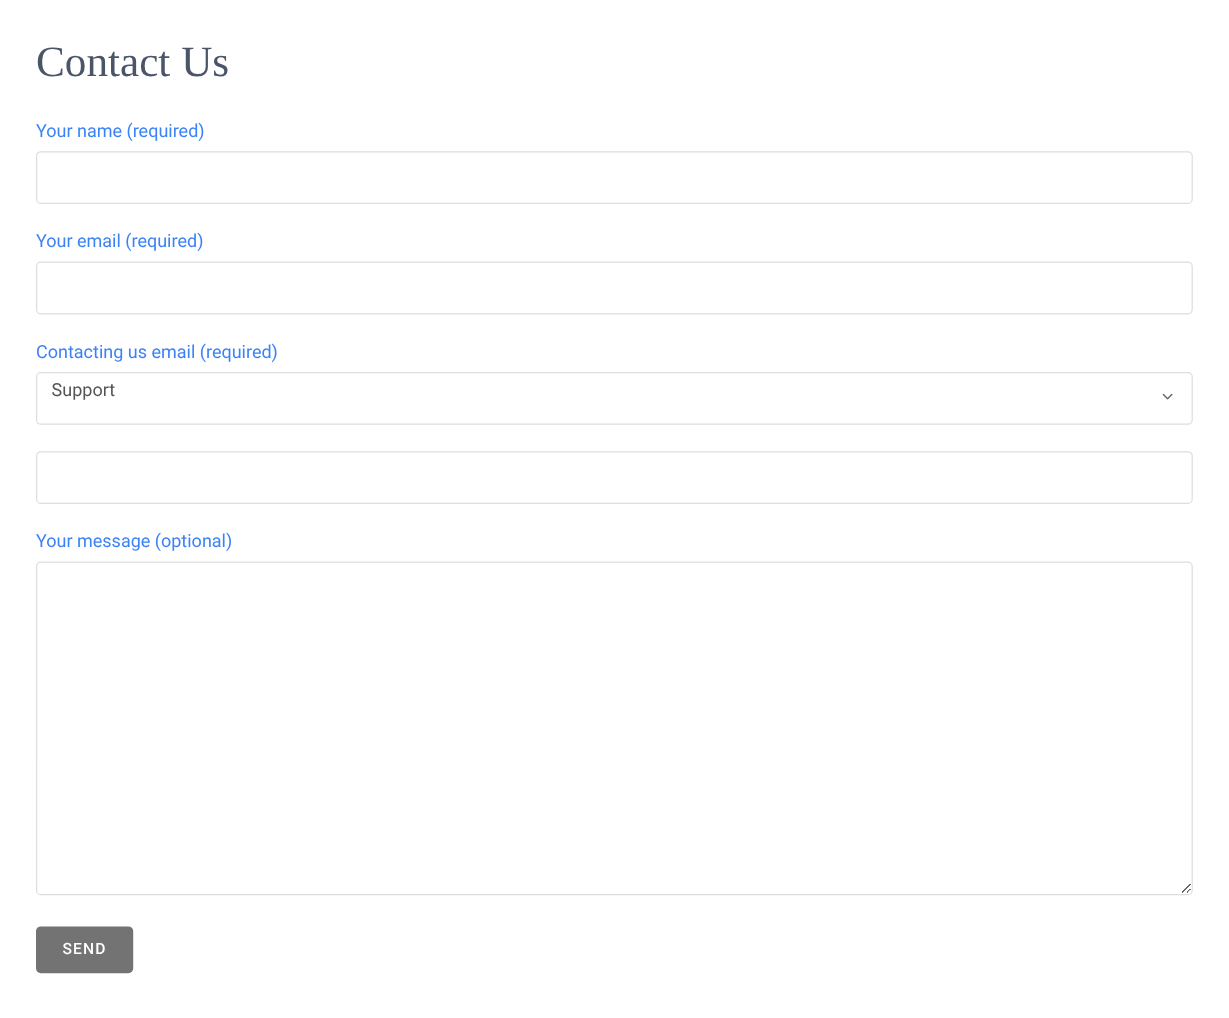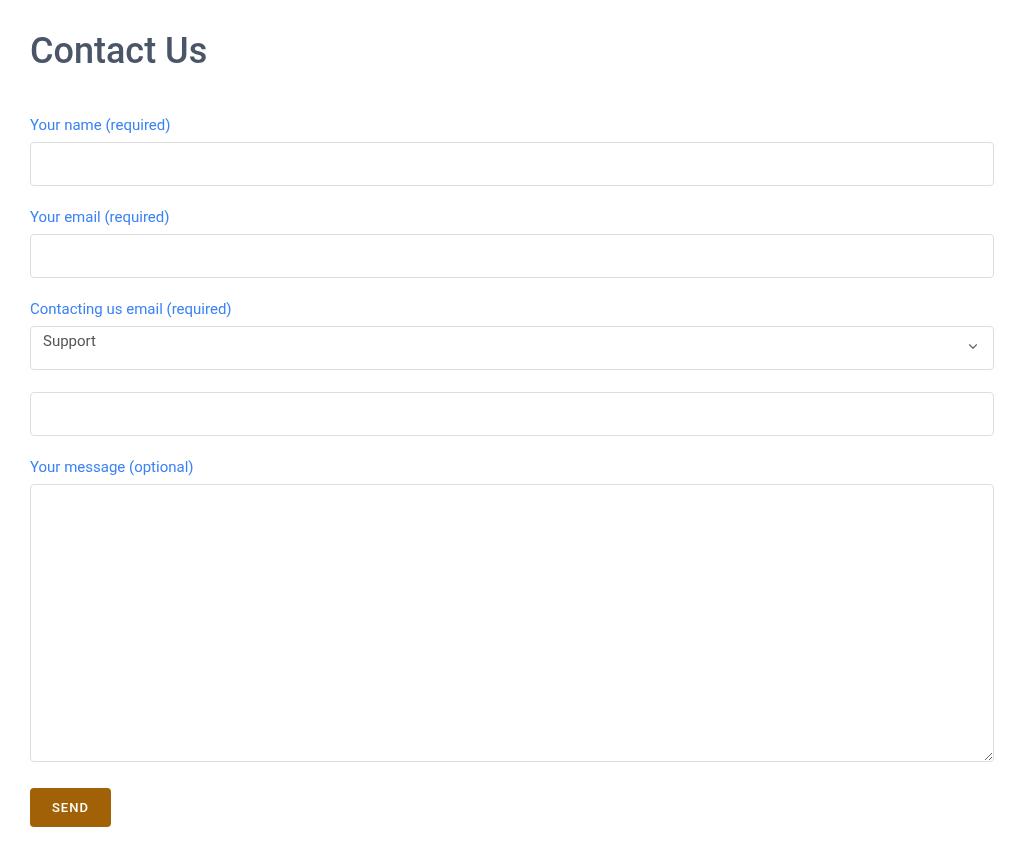--- a/index.html
+++ b/index.html
@@ -14,21 +14,22 @@
       color: #555;
       width: 1024px;
     }
     .container {
       max-width: 970px;
     }
     h1 {
       font-size: 36px;
       font-weight: 500;
       color: #4a5568;
-      margin-bottom: 44px;
+      margin-bottom: 28px;
+      font-family: Liberation Serif, serif;
     }
     .form-group {
       margin-bottom: 22px;
     }
     label {
       display: block;
       font-size: 15px;
       color: #3b82f6;
       margin-bottom: 8px;
       font-weight: 400;
@@ -78,21 +79,21 @@
       border: 1px solid #ddd;
       border-radius: 4px;
       padding: 10px 12px;
       font-size: 15px;
       font-family: inherit;
       color: #555;
       background: #fff;
       resize: both;
     }
     button.submit {
-      background: #a16207;
+      background: #737373;
       color: #ffffff;
       border: none;
       border-radius: 4px;
       padding: 12px 22px;
       font-size: 13px;
       font-weight: 500;
       letter-spacing: 1px;
       cursor: pointer;
       font-family: inherit;
     }

